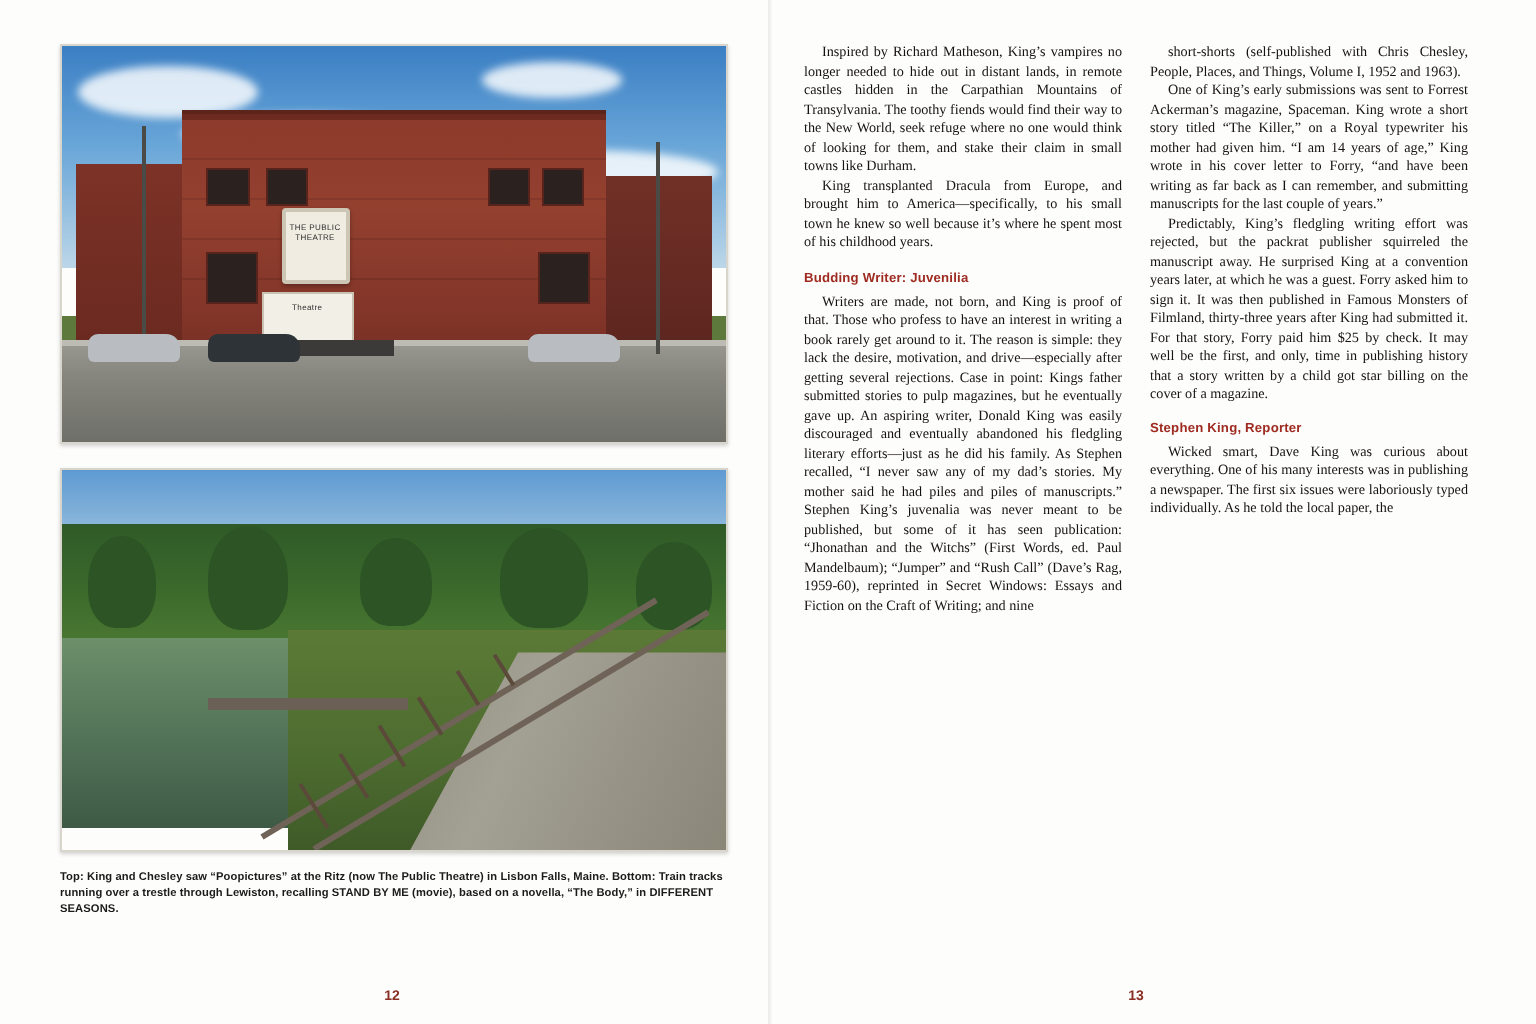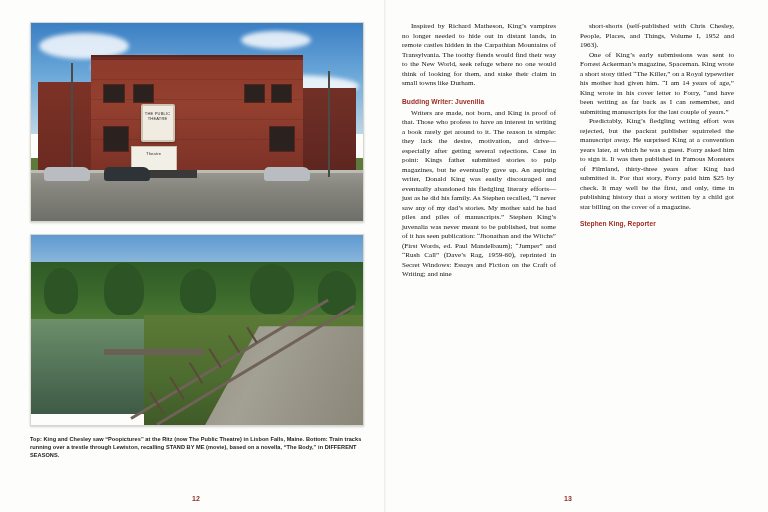--- a/index.html
+++ b/index.html
@@ -258,21 +258,21 @@
     font-size: 5.6px;
     line-height: 8px;
     color: #1b1b1b;
     font-weight: bold;
     letter-spacing: 0.05px;
   }
 
   
   .colwrap {
     display: flex;
-    gap: 24px;
+    gap: 14px;
     height: 432px;
   }
   .col {
     width: 50%;
     font-size: 7.1px;
     line-height: 9.5px;
     text-align: justify;
     color: #16120f;
     hyphens: auto;
   }
@@ -387,29 +387,31 @@
       <div class="folio-wrap-left">
         <div class="folio folio-left" style="position:static;text-align:center;">12</div>
       </div>
     </div>
 
     <div class="leaf leaf-right">
       <div class="colwrap">
 
         <div class="col">
           <p class="first">Inspired by Richard Matheson, King’s vampires no longer needed to hide out in distant lands, in remote castles hidden in the Carpathian Mountains of Transylvania. The toothy fiends would find their way to the New World, seek refuge where no one would think of looking for them, and stake their claim in small towns like Durham.</p>
+          <p>King transplanted Dracula from Europe, and brought him to America—specifically, to his small town he knew so well because it’s where he spent most of his childhood years.</p>
           <div class="subhead">Budding Writer: Juvenilia</div>
           <p>Writers are made, not born, and King is proof of that. Those who profess to have an interest in writing a book rarely get around to it. The reason is simple: they lack the desire, motivation, and drive—especially after getting several rejections. Case in point: Kings father submitted stories to pulp magazines, but he eventually gave up. An aspiring writer, Donald King was easily discouraged and eventually abandoned his fledgling literary efforts—just as he did his family. As Stephen recalled, “I never saw any of my dad’s stories. My mother said he had piles and piles of manuscripts.” Stephen King’s juvenalia was never meant to be published, but some of it has seen publication: “Jhonathan and the Witchs” (First Words, ed. Paul Mandelbaum); “Jumper” and “Rush Call” (Dave’s Rag, 1959-60), reprinted in Secret Windows: Essays and Fiction on the Craft of Writing; and nine</p>
         </div>
 
         <div class="col">
           <p class="first">short-shorts (self-published with Chris Chesley, People, Places, and Things, Volume I, 1952 and 1963).</p>
           <p>One of King’s early submissions was sent to Forrest Ackerman’s magazine, Spaceman. King wrote a short story titled “The Killer,” on a Royal typewriter his mother had given him. “I am 14 years of age,” King wrote in his cover letter to Forry, “and have been writing as far back as I can remember, and submitting manuscripts for the last couple of years.”</p>
           <p>Predictably, King’s fledgling writing effort was rejected, but the packrat publisher squirreled the manuscript away. He surprised King at a convention years later, at which he was a guest. Forry asked him to sign it. It was then published in Famous Monsters of Filmland, thirty-three years after King had submitted it. For that story, Forry paid him $25 by check. It may well be the first, and only, time in publishing history that a story written by a child got star billing on the cover of a magazine.</p>
           <div class="subhead tight">Stephen King, Reporter</div>
+          <p>Wicked smart, Dave King was curious about everything. One of his many interests was in publishing a newspaper. The first six issues were laboriously typed individually. As he told the local paper, the</p>
         </div>
 
       </div>
 
       <div class="folio-wrap-right">
         <div class="folio folio-right" style="position:static;text-align:center;">13</div>
       </div>
     </div>
 
     <div class="gutter"></div>

